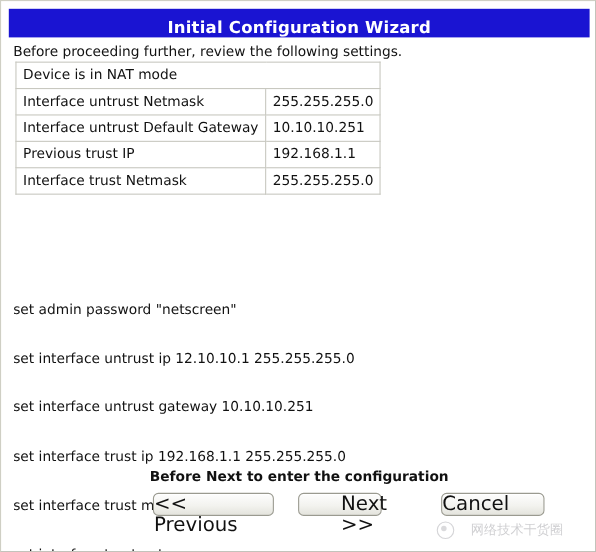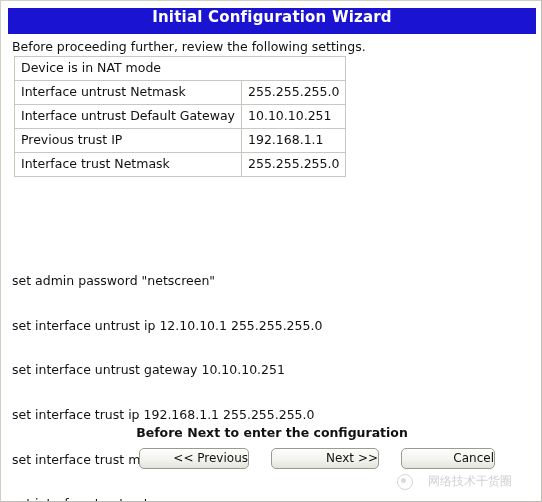--- a/index.html
+++ b/index.html
@@ -31,21 +31,21 @@
     position: absolute;
     left: 7px;
     top: 7px;
     width: 528px;
     height: 26px;
     background: #1a14d2;
     color: #ffffff;
     font-size: 15px;
     font-weight: bold;
     display: flex;
-    align-items: flex-start;
+    align-items: flex-end;
     justify-content: center;
     letter-spacing: 0.2px;
   }
 
   
   #intro {
     position: absolute;
     left: 11px;
     top: 38px;
     font-size: 12.5px;
@@ -104,28 +104,28 @@
   .btn {
     position: absolute;
     top: 447px;
     height: 21px;
     box-sizing: border-box;
     background: linear-gradient(to bottom, #fdfdfd 0%, #f3f3ef 55%, #e4e4dd 100%);
     border: 1px solid #9a9a90;
     border-radius: 5px;
     color: #111111;
     font-family: "DejaVu Sans", sans-serif;
-    font-size: 12px;
+    font-size: 18px;
     line-height: 19px;
-    text-align: right;
+    text-align: left;
     padding: 0;
     box-shadow: inset 0 1px 0 #ffffff;
   }
   #btn-previous { left: 138px; width: 110px; }
-  #btn-next     { left: 270px; width: 108px; }
+  #btn-next     { left: 270px; width: 76px; padding-left: 38px; }
   #btn-cancel   { left: 400px; width: 94px; }
 
   
   #watermark {
     position: absolute;
     left: 396px;
     top: 472px;
     display: flex;
     align-items: center;
     gap: 15px;

